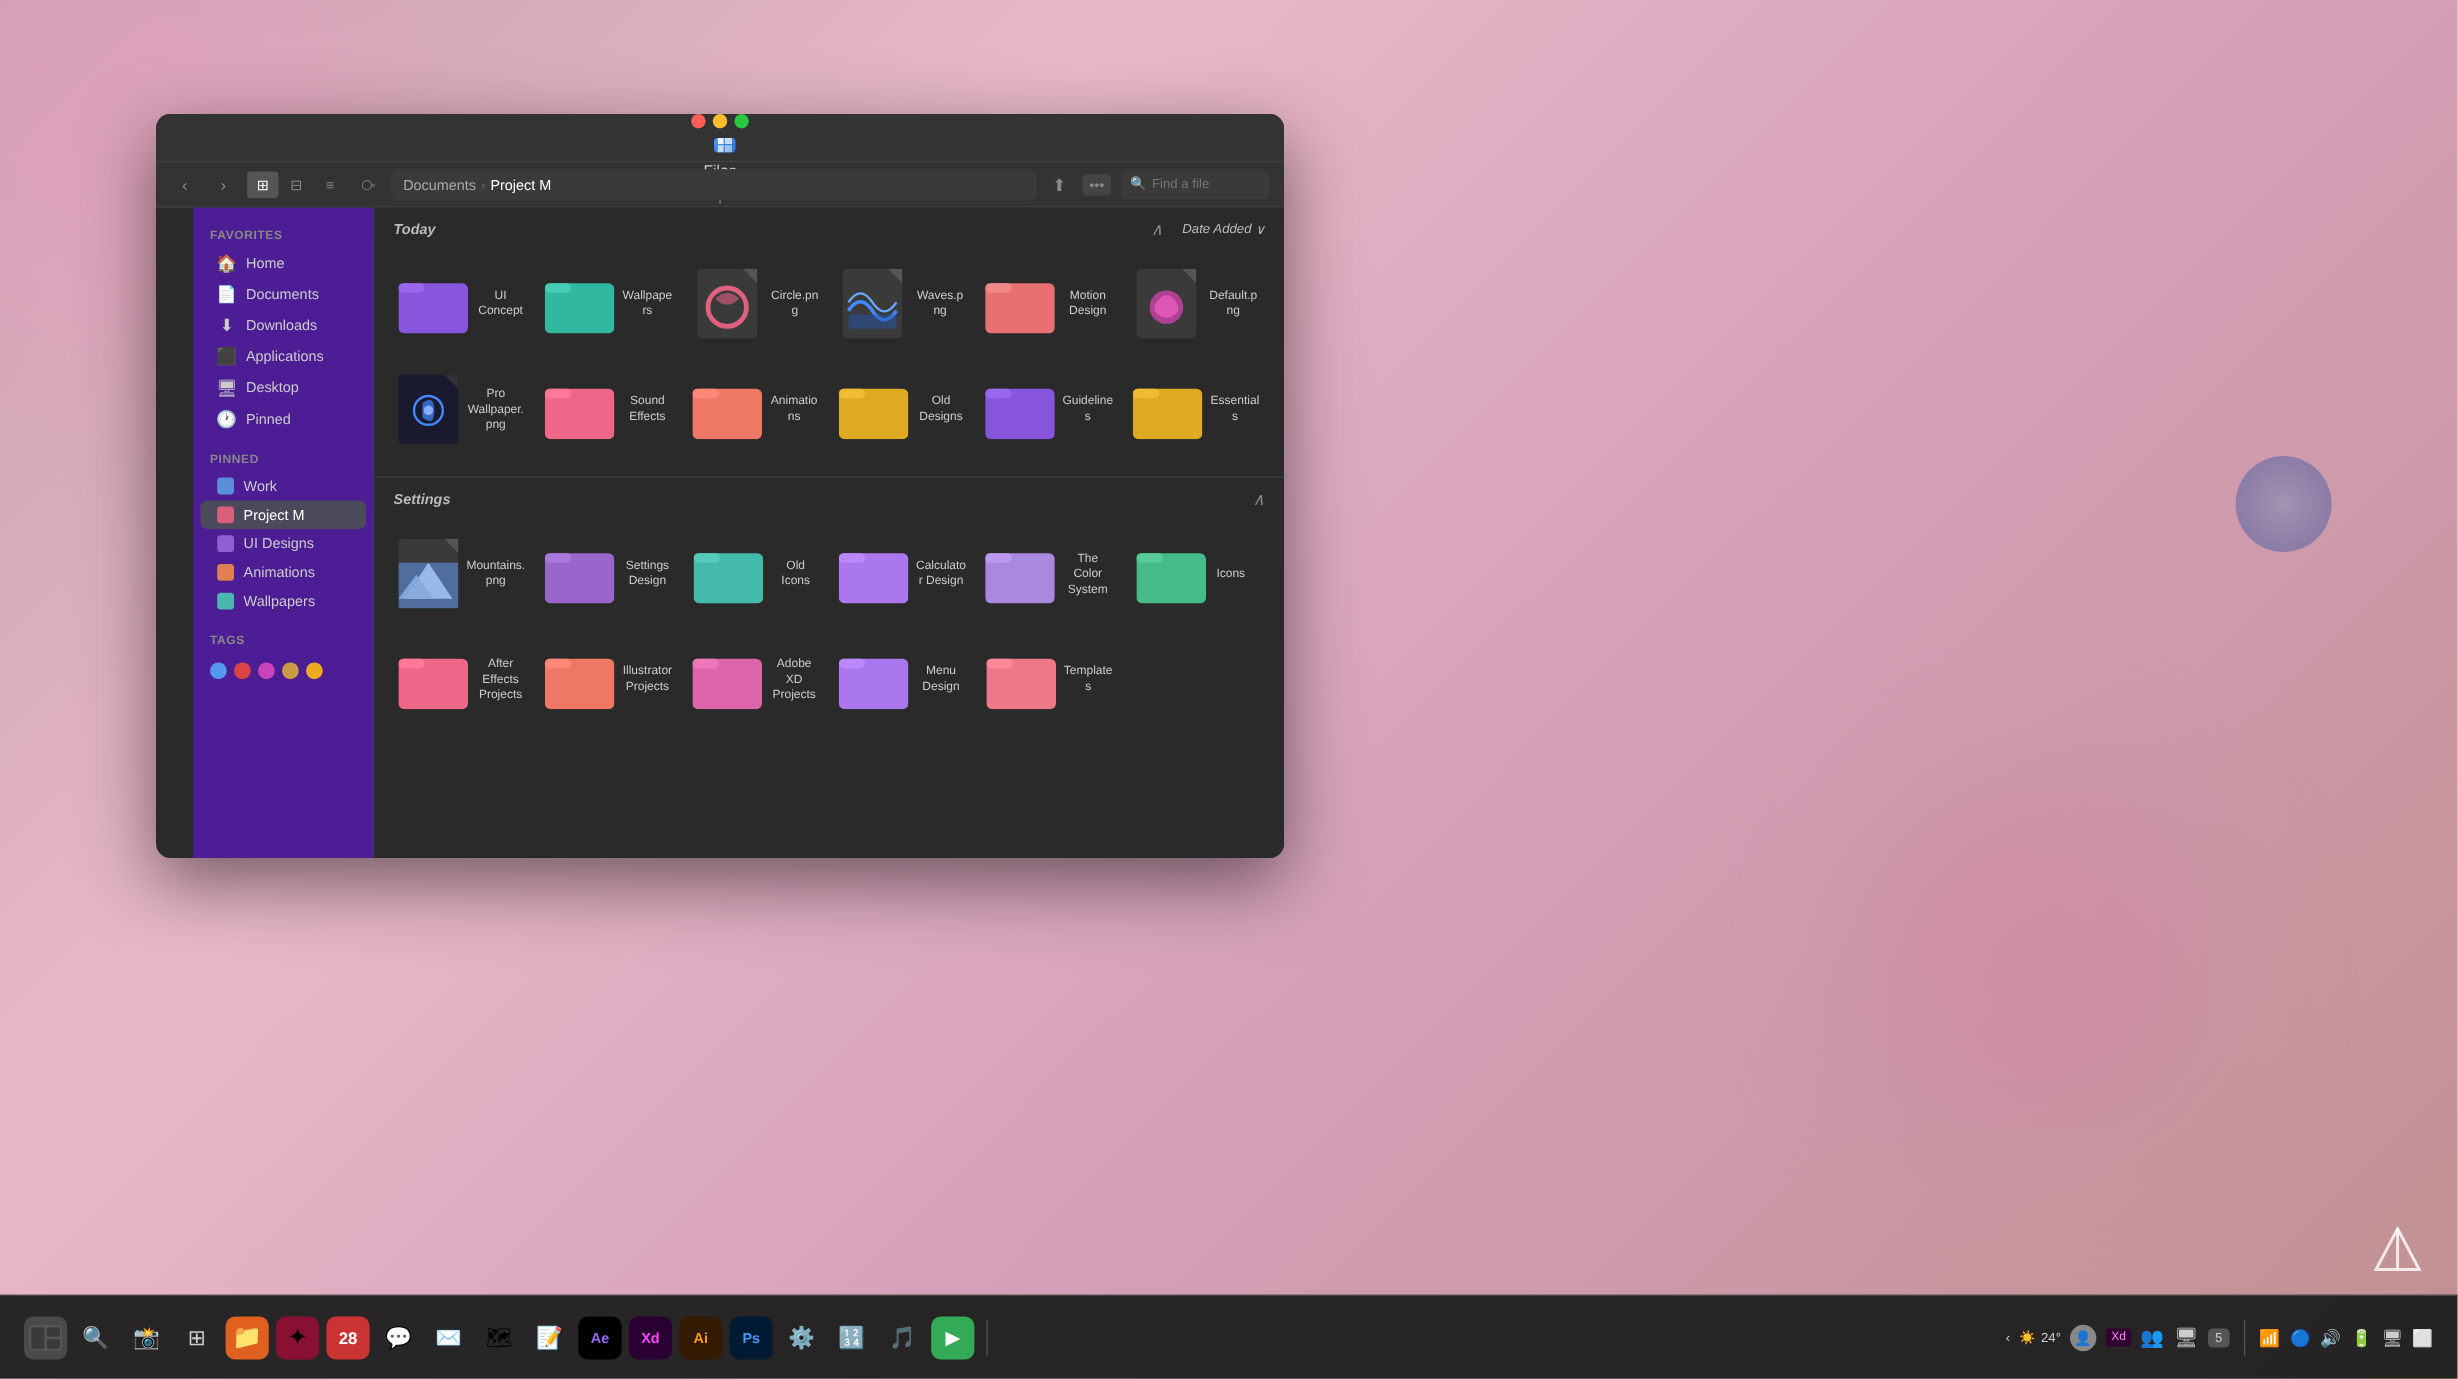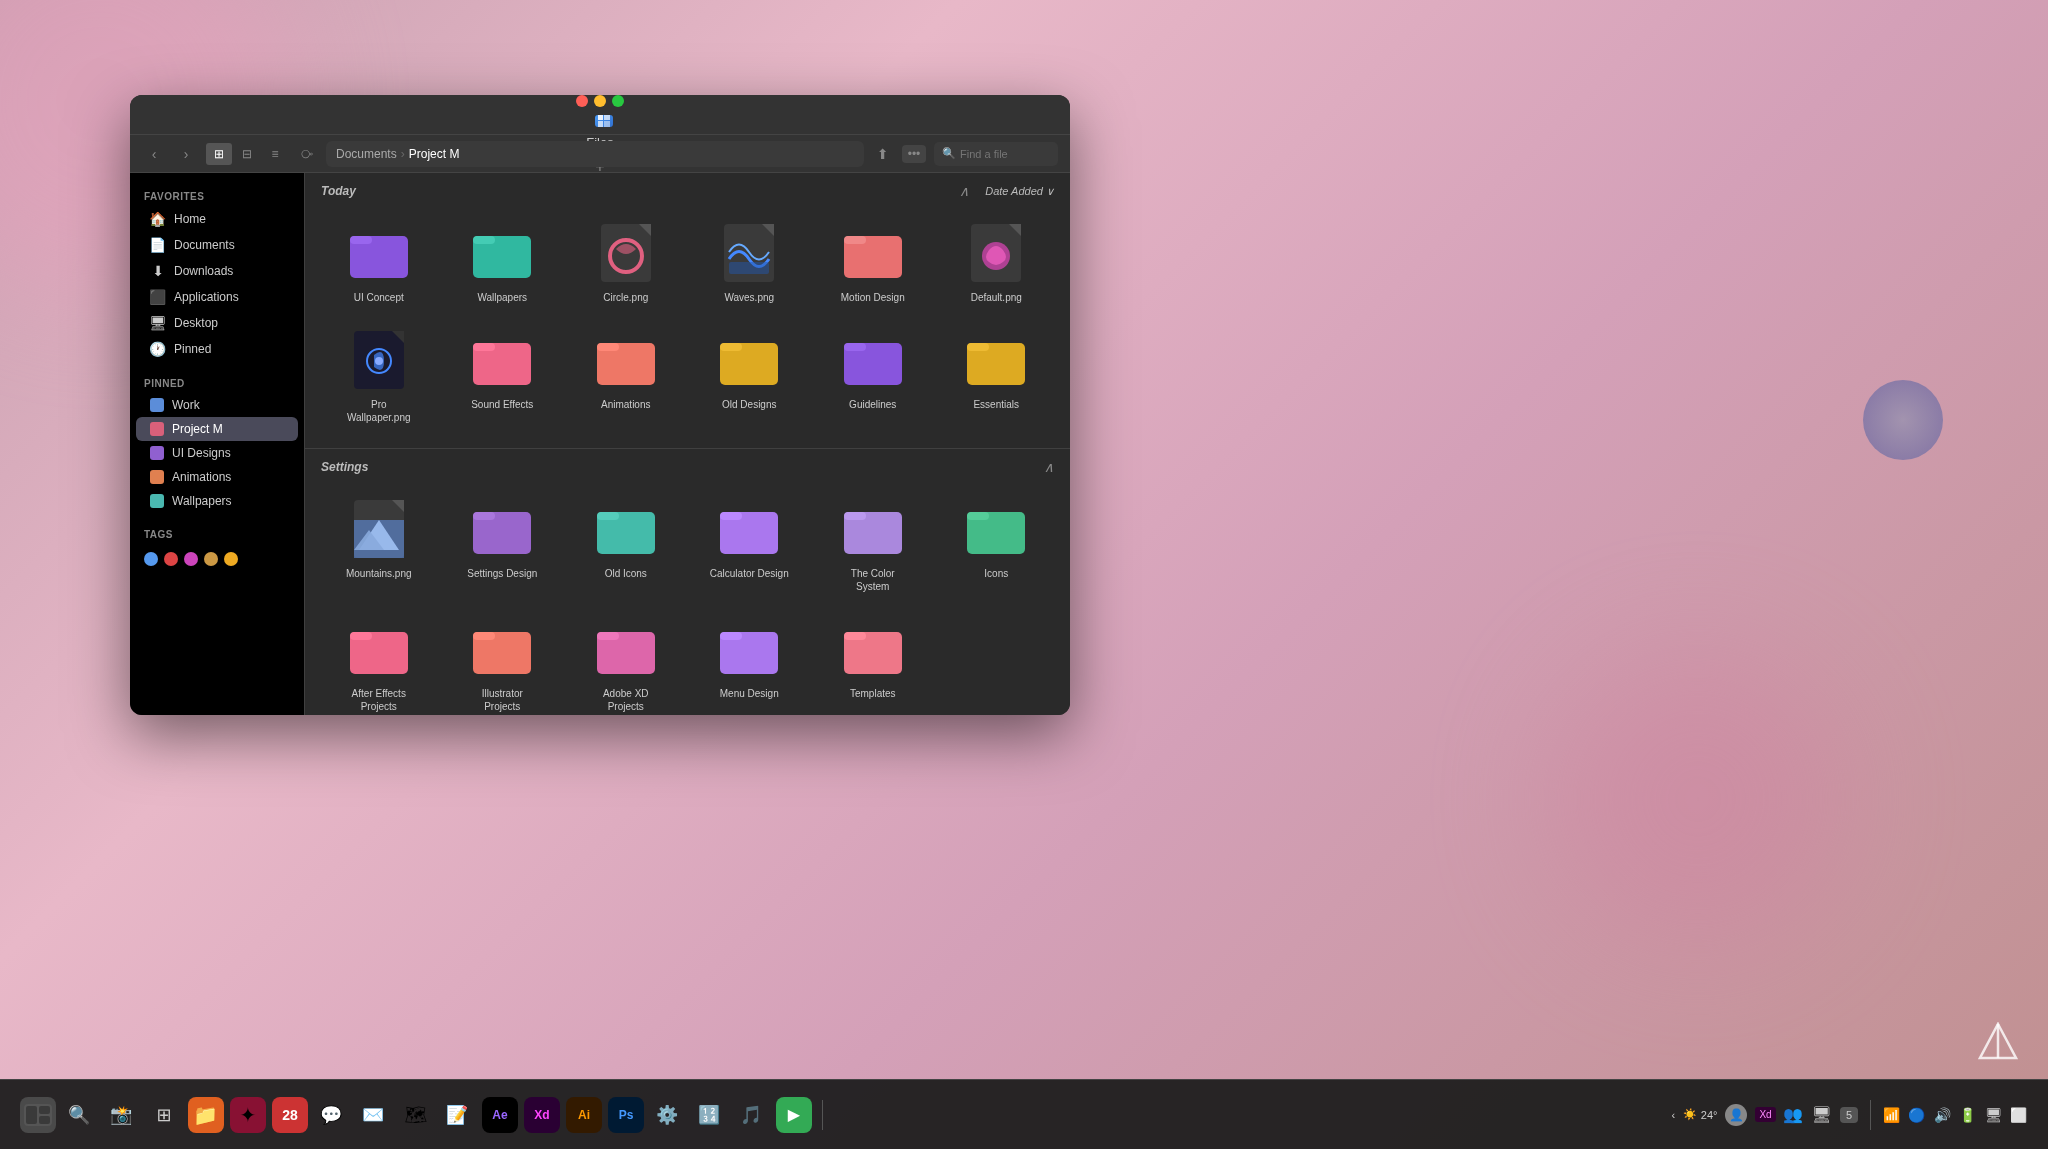--- a/index.html
+++ b/index.html
@@ -205,26 +205,27 @@
     .search-icon-sm { color: #888; font-size: 11px; }
 
     
     .main-layout {
       display: flex;
       height: calc(100% - 78px);
     }
 
     
     .sidebar {
-      width: 175px;
-      background: #000000;
+      width: 151px;
+      background: #4c1d95;
       border-right: 1px solid #404040;
       overflow-y: auto;
       padding: 10px 0;
       flex-shrink: 0;
+      margin-left: 31px;
     }
     .sidebar-section-label {
       color: #888;
       font-size: 10px;
       font-weight: 600;
       text-transform: uppercase;
       letter-spacing: 0.5px;
       padding: 8px 14px 4px;
     }
     .sidebar-item {
@@ -311,21 +312,21 @@
 
     
     .file-grid {
       display: grid;
       grid-template-columns: repeat(6, 1fr);
       gap: 8px;
       padding: 8px 16px 16px;
     }
     .file-item {
       display: flex;
-      flex-direction: column;
+      flex-direction: row;
       align-items: center;
       gap: 6px;
       cursor: pointer;
       padding: 8px 4px;
       border-radius: 8px;
     }
     .file-icon {
       width: 64px;
       height: 64px;
       display: flex;

